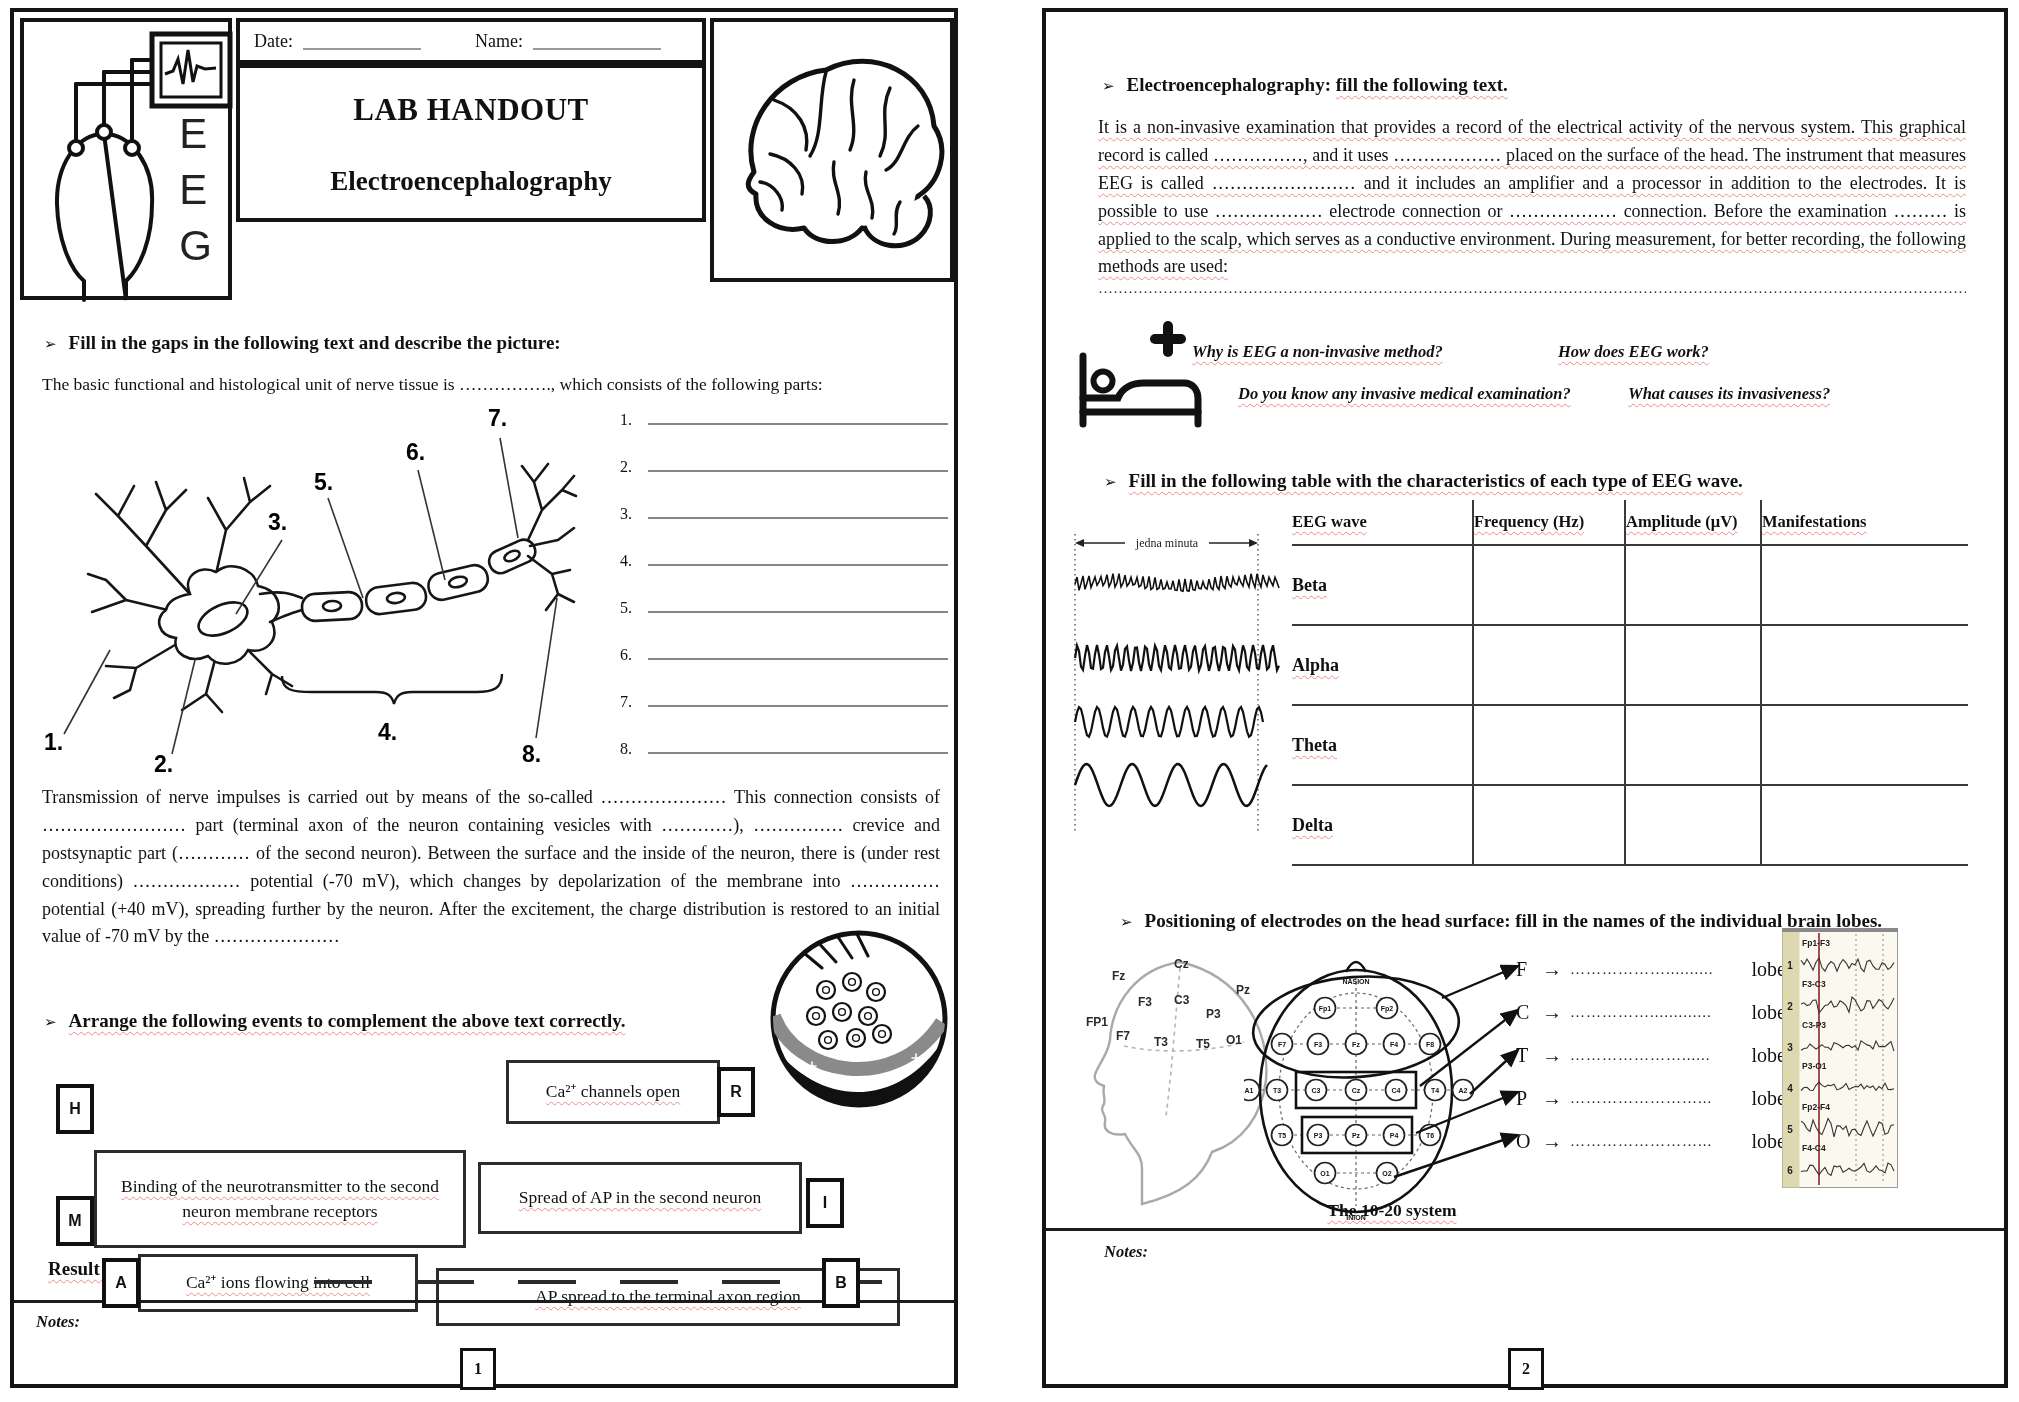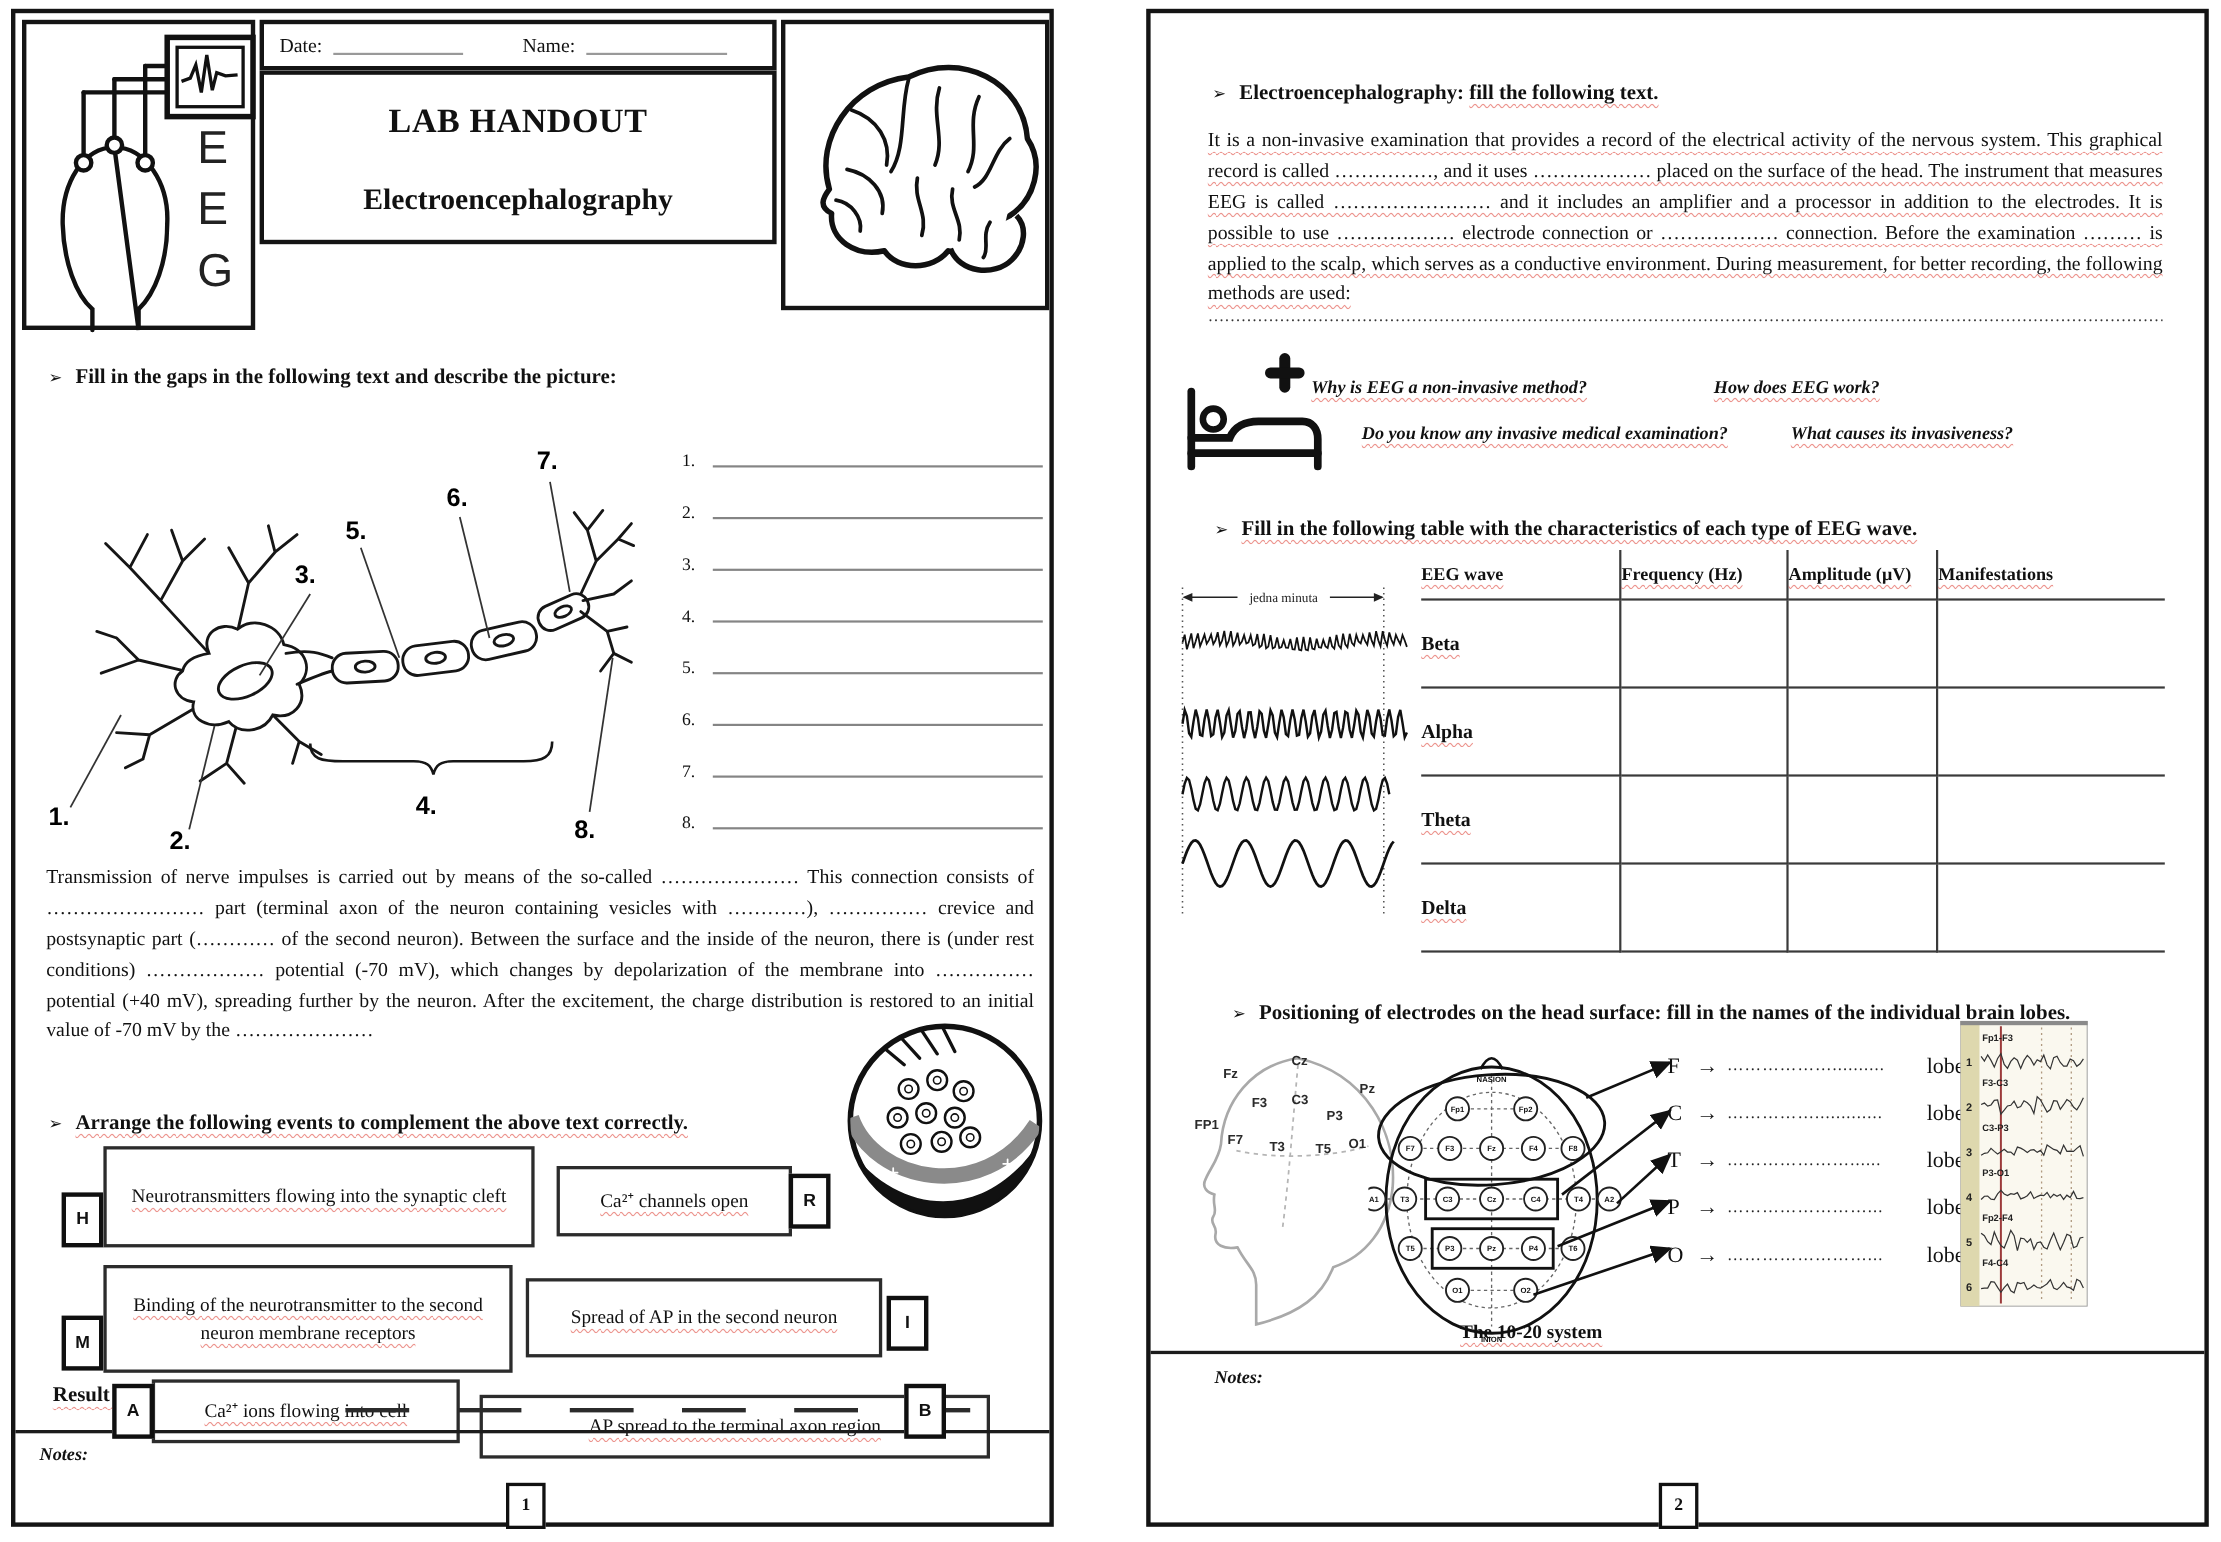--- a/index.html
+++ b/index.html
@@ -127,20 +127,21 @@
           <path d="M56,132 C76,136 92,152 88,172"></path>
           <path d="M120,140 C116,160 130,172 124,192"></path>
           <path d="M152,150 C148,168 162,178 158,196"></path>
           <path d="M186,180 C178,192 186,204 180,212"></path>
           <path d="M46,160 C60,162 70,176 68,188"></path>
         </g>
       </svg>
     </div>
 
     <div class="h-sec" style="left:30px;top:320px;"><span class="arrow">➢</span><span>Fill in the gaps in the following text and describe the picture:</span></div>
+    <div class="abs" style="left:28px;top:362px;width:900px;font-size:17.5px;">The basic functional and histological unit of nerve tissue is ……………., which consists of the following parts:</div>
 
     <svg class="abs" style="left:16px;top:386px;" viewBox="0 0 550 380" width="550" height="380">
       <g fill="none" stroke="#161616" stroke-width="2.6" stroke-linecap="round">
 
         <path d="M160,196 L116,148 M116,148 L88,118 M88,118 L66,96 M88,118 L104,88 M116,148 L136,112 M136,112 L126,84 M136,112 L156,92"></path>
         <path d="M186,176 L196,132 M196,132 L178,100 M196,132 L220,104 M220,104 L214,80 M220,104 L240,88"></path>
         <path d="M146,214 L96,202 M96,202 L62,214 M96,202 L76,182 M76,182 L58,176"></path>
         <path d="M150,244 L106,270 M106,270 L76,268 M106,270 L100,292 M100,292 L84,300"></path>
         <path d="M186,258 L176,296 M176,296 L152,312 M176,296 L192,314"></path>
         <path d="M214,248 L242,276 M242,276 L236,296 M242,276 L262,288"></path>
@@ -275,23 +276,20 @@
           </g>
           <g fill="none" stroke="#fff" stroke-width="1.6" stroke-linecap="round">
             <path d="M60,152 v8 m-4,-4 h8 M84,158 v8 m-4,-4 h8 M108,154 v8 m-4,-4 h8 M132,146 v8 m-4,-4 h8 M48,138 v8 m-4,-4 h8 M152,130 v8 m-4,-4 h8"></path>
           </g>
         </g>
       </svg>
     </div>
 
     <div class="h-sec" style="left:30px;top:998px;"><span class="arrow">➢</span><span class="sq">Arrange the following events to complement the above text correctly.</span></div>
     <div class="events" id="p1events">
-        <div class="evbox" style="left: 40px; top: 2px; width: 392px; height: 92px;">
-          <span class="sq">Neurotransmitters flowing into the synaptic cleft</span>
-        </div>
         <div class="evletter" style="left: 2px; top: 44px;">H</div>
         <div class="evbox" style="left: 452px; top: 20px; width: 214px; height: 64px;">
           <span class="sq">Ca²⁺ channels open</span>
         </div>
         <div class="evletter" style="left: 663px; top: 27px;">R</div>
         <div class="evbox" style="left: 40px; top: 110px; width: 372px; height: 98px;">
           <span class="sq">Binding of the neurotransmitter to the second neuron membrane receptors</span>
         </div>
         <div class="evletter" style="left: 2px; top: 156px;">M</div>
         <div class="evbox" style="left: 424px; top: 122px; width: 324px; height: 72px;">

